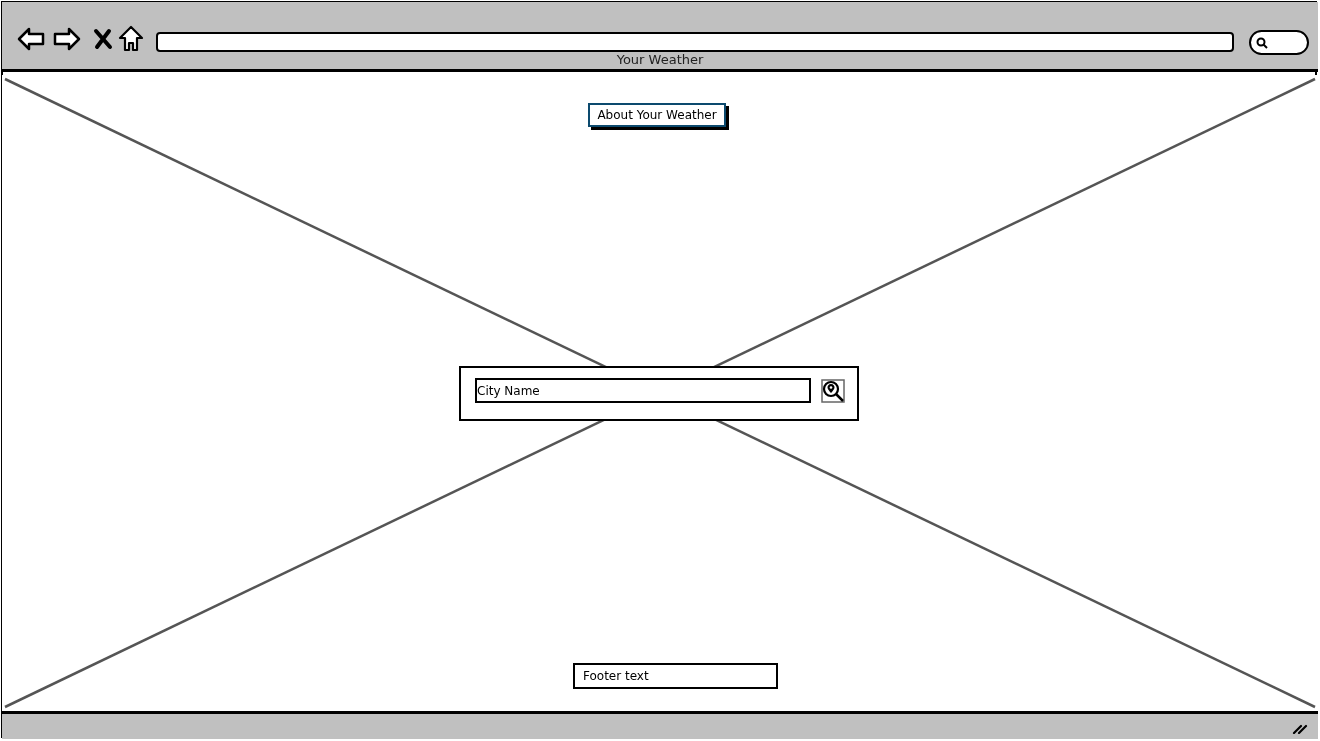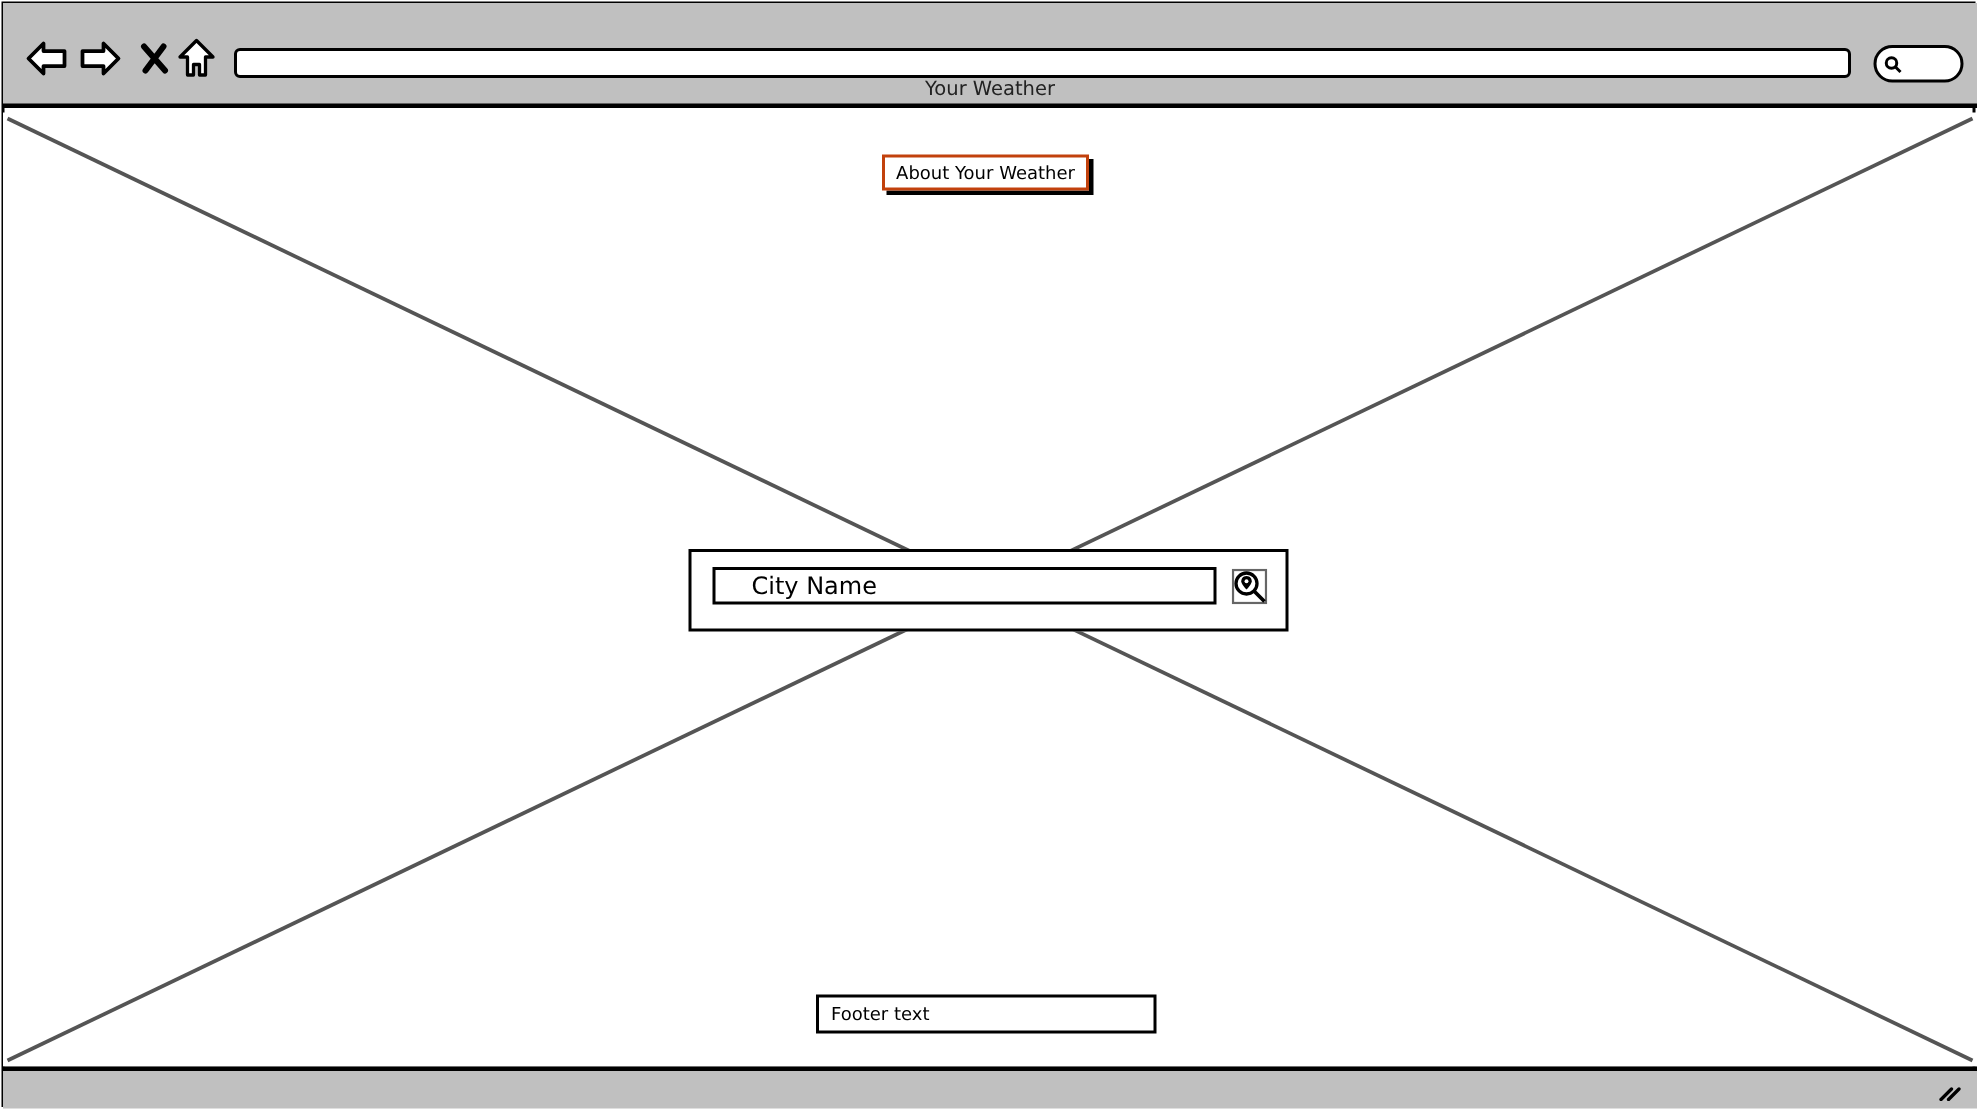--- a/index.html
+++ b/index.html
@@ -7,25 +7,25 @@
          font-family: "DejaVu Sans", "Liberation Sans", sans-serif; color:#000; }
   .window { position:absolute; left:1px; top:1px; width:1316px; height:737px; border:2px solid #000; background:#fff; box-sizing:border-box; }
   .titlebar { position:absolute; left:2px; top:2px; width:1316px; height:70px; background:#c0c0c0; border-bottom:3px solid #000; box-sizing:border-box; }
   .title { position:absolute; left:0; right:0; top:5px; text-align:center; font-size:13px; color:#222;margin-top:45px; }
   .nav-icon { position:absolute; top:22px; width:30px; height:30px; display:flex; align-items:center; justify-content:center; cursor:pointer; }
   .url-bar { position:absolute; left:154px; top:30px; width:1078px; height:20px; background:#fff; border:2px solid #000; border-radius:4px; box-sizing:border-box; }
   .search-pill { position:absolute; left:1247px; top:28px; width:60px; height:25px; background:#fff; border:2px solid #000; border-radius:13px; box-sizing:border-box; }
   .search-pill svg { position:absolute; left:5px; top:5px; }
   .content { position:absolute; left:2px; top:75px; width:1316px; height:636px; background:#fff; overflow:hidden; }
   .placeholder-x { position:absolute; left:0; top:0; }
-  .about-btn { position:absolute; left:588px; top:103px; width:138px; height:24px; background:#fff; border:2px solid #c2410c; box-shadow:3px 3px 0 #000; box-sizing:border-box; font-size:12px; display:flex; align-items:center; justify-content:center; cursor:pointer; }
+  .about-btn { position:absolute; left:588px; top:103px; width:138px; height:24px; background:#fff; border:2px solid #0c4a6e; box-shadow:3px 3px 0 #000; box-sizing:border-box; font-size:12px; display:flex; align-items:center; justify-content:center; cursor:pointer; }
   .search-panel { position:absolute; left:459px; top:366px; width:400px; height:55px; background:#fff; border:2px solid #000; box-sizing:border-box; }
-  .city-input { position:absolute; left:475px; top:378px; width:336px; height:25px; background:#fff; border:2px solid #000; box-sizing:border-box; font-size:16px; padding-left:24px; display:flex; align-items:center; cursor:text; }
+  .city-input { position:absolute; left:475px; top:378px; width:336px; height:25px; background:#fff; border:2px solid #000; box-sizing:border-box; font-size:12px; padding-left:0; display:flex; align-items:center; cursor:text; }
   .locate-btn { position:absolute; left:821px; top:379px; width:24px; height:24px; cursor:pointer; }
-  .footer-text { position:absolute; left:544px; top:663px; width:227px; height:26px; border:2px solid #000; background:#fff; box-sizing:border-box; font-size:12px; padding-left:8px; display:flex; align-items:center; }
+  .footer-text { position:absolute; left:573px; top:663px; width:205px; height:26px; border:2px solid #000; background:#fff; box-sizing:border-box; font-size:12px; padding-left:8px; display:flex; align-items:center; }
   .statusbar { position:absolute; left:2px; top:711px; width:1316px; height:28px; background:#c0c0c0; border-top:3px solid #000; box-sizing:border-box; }
   .resize-grip { position:absolute; right:10px; top:8px; cursor:nwse-resize; }
 </style>
 </head>
 <body>
 
 <div class="window"></div>
 
 <div class="titlebar">
   <div class="title">Your Weather</div>

